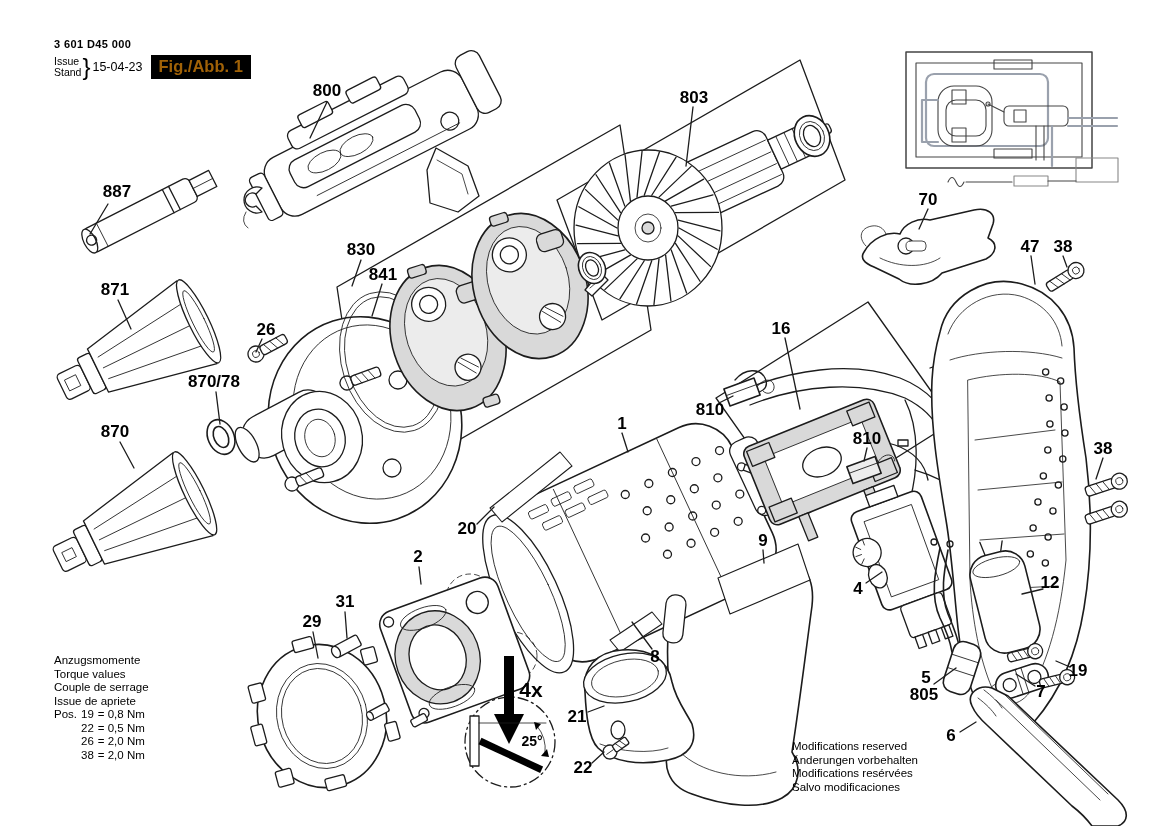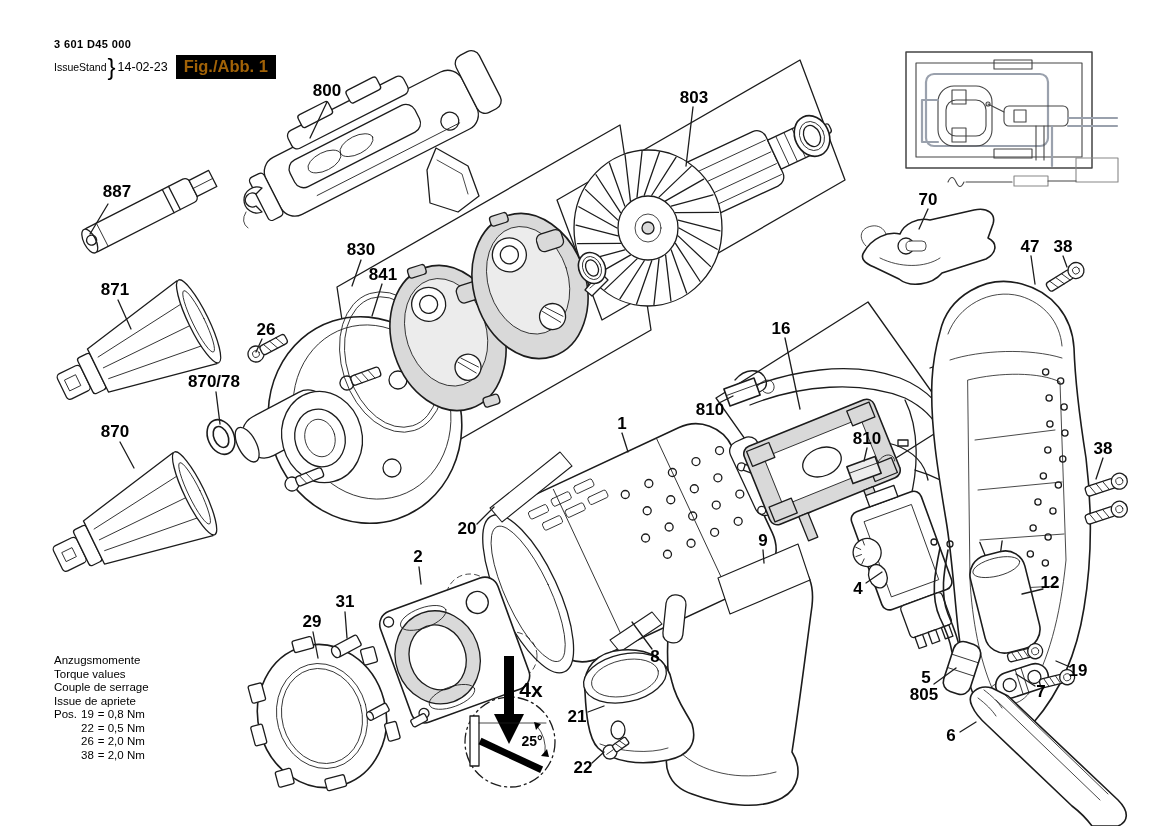--- a/index.html
+++ b/index.html
@@ -15,21 +15,21 @@
   .med{stroke-width:1.6;}
   .ld{stroke-width:1.1;}
   .sch{stroke:#444;stroke-width:1.1;}
   .schg{stroke:#9aa1ad;stroke-width:2.2;}
   .t{font:700 17px "Liberation Sans",sans-serif;fill:#000;stroke:none;}
   .t-big{font:700 21px "Liberation Sans",sans-serif;fill:#000;stroke:none;}
   .t-ang{font:700 14px "Liberation Sans",sans-serif;fill:#000;stroke:none;}
   .hdr{position:absolute;left:54px;top:38px;}
   .pn{font-weight:700;font-size:11px;letter-spacing:.4px;}
   .issuerow{display:flex;align-items:center;margin-top:3px;}
-  .iscol{display:flex;font-size:10.5px;line-height:11px;}
+  .iscol{display:flex;flex-direction:column;font-size:10.5px;line-height:11px;}
   .brace{font-size:24px;font-weight:400;margin:0 2px 0 1px;}
   .date{font-size:12.5px;margin-right:8px;}
   .figbox{background:#000;color:#a16207;font-weight:700;font-size:16.5px;padding:2px 8px 3px 8px;}
   .note{position:absolute;font-size:11.5px;line-height:13.5px;}
   .ind{padding-left:27px;}
   .sp{margin-right:4px;}
 </style>
 </head>
 <body>
 
@@ -621,21 +621,21 @@
 </svg>
 
   <div class="hdr">
     <div class="pn">3 601 D45 000</div>
     <div class="issuerow">
       <div class="iscol">
         <span>Issue</span>
         <span>Stand</span>
       </div>
       <span class="brace">}</span>
-      <span class="date">14-02-23</span>
+      <span class="date">15-04-23</span>
       <span class="figbox">Fig./Abb. 1</span>
     </div>
   </div>
 
   <div class="note" style="left:54px;top:654px;">
     <div>Anzugsmomente</div>
     <div>Torque values</div>
     <div>Couple de serrage</div>
     <div>Issue de apriete</div>
     <div>
@@ -645,14 +645,20 @@
       <span class="sp">22</span><span>= 0,5 Nm</span>
     </div>
     <div class="ind">
       <span class="sp">26</span><span>= 2,0 Nm</span>
     </div>
     <div class="ind">
       <span class="sp">38</span><span>= 2,0 Nm</span>
     </div>
   </div>
 
+  <div class="note" style="left:792px;top:740px;">
+    <div>Modifications reserved</div>
+    <div>Änderungen vorbehalten</div>
+    <div>Modifications resérvées</div>
+    <div>Salvo modificaciones</div>
+  </div>
 
 </div>
 
 </body></html>

